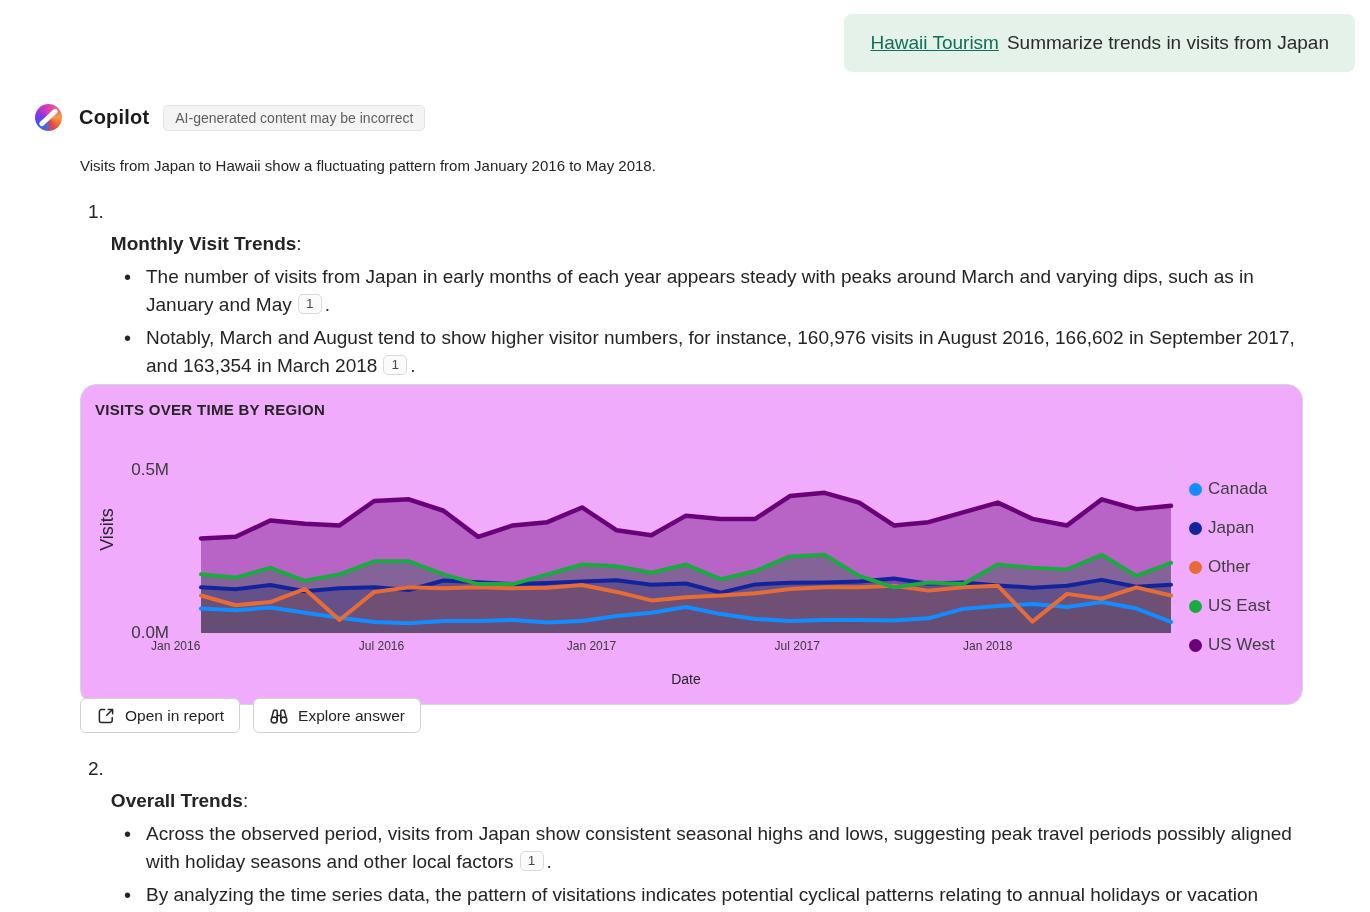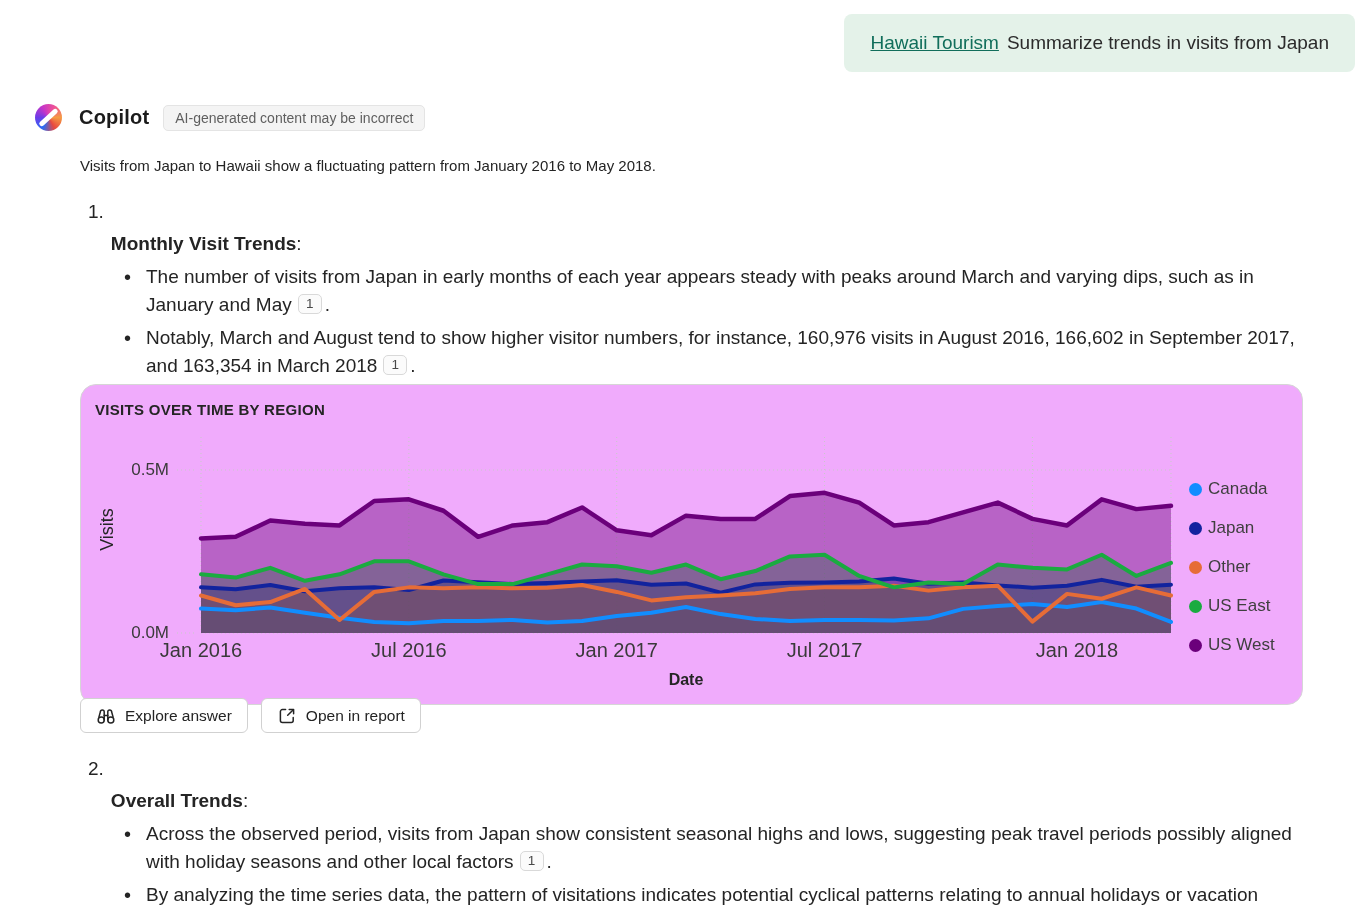--- a/index.html
+++ b/index.html
@@ -39,24 +39,24 @@
     line-height:15px;vertical-align:3px;cursor:pointer;}
 
   
   .chart-card{position:absolute;left:80px;top:356px;width:1221px;height:319px;background:#f0abfc;
     border:1px solid #d6d6d6;border-radius:16px;margin-top:28px;}
   .chart-title{position:absolute;left:14px;top:16px;font-size:15px;font-weight:700;
     letter-spacing:.3px;color:#252525;}
   .chart-svg{position:absolute;left:0;top:0;}
   .y-axis-title{position:absolute;left:-4px;top:134px;width:60px;text-align:center;font-size:18px;
     color:#252525;transform:rotate(-90deg);}
-  .x-axis-title{position:absolute;left:555px;top:286px;width:100px;text-align:center;font-size:16px;
-    color:#252525;font-weight:700;}
+  .x-axis-title{position:absolute;left:555px;top:286px;width:100px;text-align:center;font-size:14px;
+    color:#252525;font-weight:400;}
   .y-tick{position:absolute;left:36px;width:52px;text-align:right;font-size:17px;color:#3a3a3a;}
-  .x-tick{position:absolute;width:100px;text-align:center;top:254px;font-size:20px;color:#3a3a3a;}
+  .x-tick{position:absolute;width:100px;text-align:left;top:254px;font-size:12px;color:#3a3a3a;}
   .legend{position:absolute;left:1108px;top:94px;}
   .legend-item{display:flex;align-items:center;height:20px;margin-bottom:19px;cursor:pointer;}
   .legend-dot{width:13px;height:13px;border-radius:50%;margin-right:6px;flex:0 0 auto;}
   .legend-label{font-size:17px;color:#3f3f3f;white-space:nowrap;}
 
   
   .actions{position:absolute;left:80px;top:698px;display:flex;gap:13px;}
   .action-btn{display:inline-flex;align-items:center;gap:9px;height:35px;padding:0 15px;
     background:#fff;border:1px solid #d1d1d1;border-radius:6px;font-size:15.5px;color:#242424;
     font-family:"Liberation Sans",sans-serif;cursor:pointer;}
@@ -137,21 +137,21 @@
       </svg>
     <div class="y-axis-title">Visits</div>
     <div class="x-axis-title">Date</div>
     <div class="y-tick" style="top:75px">0.5M</div>
     <div class="y-tick" style="top:238px">0.0M</div>
     <div id="x-ticks-host">
         <div class="x-tick" style="left: 70px;">Jan 2016</div>
         <div class="x-tick" style="left: 277.857px;">Jul 2016</div>
         <div class="x-tick" style="left: 485.714px;">Jan 2017</div>
         <div class="x-tick" style="left: 693.571px;">Jul 2017</div>
-        <div class="x-tick" style="left: 946px;">Jan 2018</div>
+        <div class="x-tick" style="left: 882px;">Jan 2018</div>
       </div>
     <div class="legend" id="legend-host">
         <div class="legend-item">
           <span class="legend-dot" style="background: rgb(17, 141, 255);"></span>
           <span class="legend-label">Canada</span>
         </div>
         <div class="legend-item">
           <span class="legend-dot" style="background: rgb(18, 35, 158);"></span>
           <span class="legend-label">Japan</span>
         </div>
@@ -164,37 +164,37 @@
           <span class="legend-label">US East</span>
         </div>
         <div class="legend-item">
           <span class="legend-dot" style="background: rgb(107, 0, 123);"></span>
           <span class="legend-label">US West</span>
         </div>
       </div>
   </div>
 
   <div class="actions">
+    <button class="action-btn">
+      <span style="display:inline-flex;">
+        <svg width="20" height="20" viewBox="0 0 20 20" fill="none" stroke="#242424" stroke-width="1.5" stroke-linecap="round" stroke-linejoin="round">
+          <path d="M16.2 11.6 V14.6 a2 2 0 0 1 -2 2 H5.4 a2 2 0 0 1 -2 -2 V5.6 a2 2 0 0 1 2 -2 h3.2"></path>
+          <path d="M12.2 3.4 h4.4 v4.4"></path>
+          <path d="M16.3 3.7 L10.7 9.3"></path>
+        </svg>
+      </span>
+      <span>Open in report</span>
+    </button>
     <button class="action-btn">
       <span style="display:inline-flex;">
         <svg width="20" height="20" viewBox="0 0 20 20" fill="none" stroke="#242424" stroke-width="1.5" stroke-linecap="round" stroke-linejoin="round">
           <circle cx="5.2" cy="13.9" r="3.0"></circle>
           <circle cx="14.8" cy="13.9" r="3.0"></circle>
           <path d="M8.2 13.9 v-8.1 a1.9 1.9 0 0 0 -3.8 0 l-1.5 5.3"></path>
           <path d="M11.8 13.9 v-8.1 a1.9 1.9 0 0 1 3.8 0 l1.5 5.3"></path>
           <path d="M8.2 9.6 h3.6"></path>
         </svg>
       </span>
       <span>Explore answer</span>
     </button>
-    <button class="action-btn">
-      <span style="display:inline-flex;">
-        <svg width="20" height="20" viewBox="0 0 20 20" fill="none" stroke="#242424" stroke-width="1.5" stroke-linecap="round" stroke-linejoin="round">
-          <path d="M16.2 11.6 V14.6 a2 2 0 0 1 -2 2 H5.4 a2 2 0 0 1 -2 -2 V5.6 a2 2 0 0 1 2 -2 h3.2"></path>
-          <path d="M12.2 3.4 h4.4 v4.4"></path>
-          <path d="M16.3 3.7 L10.7 9.3"></path>
-        </svg>
-      </span>
-      <span>Open in report</span>
-    </button>
   </div>
 
 </div>
 
 </body></html>

